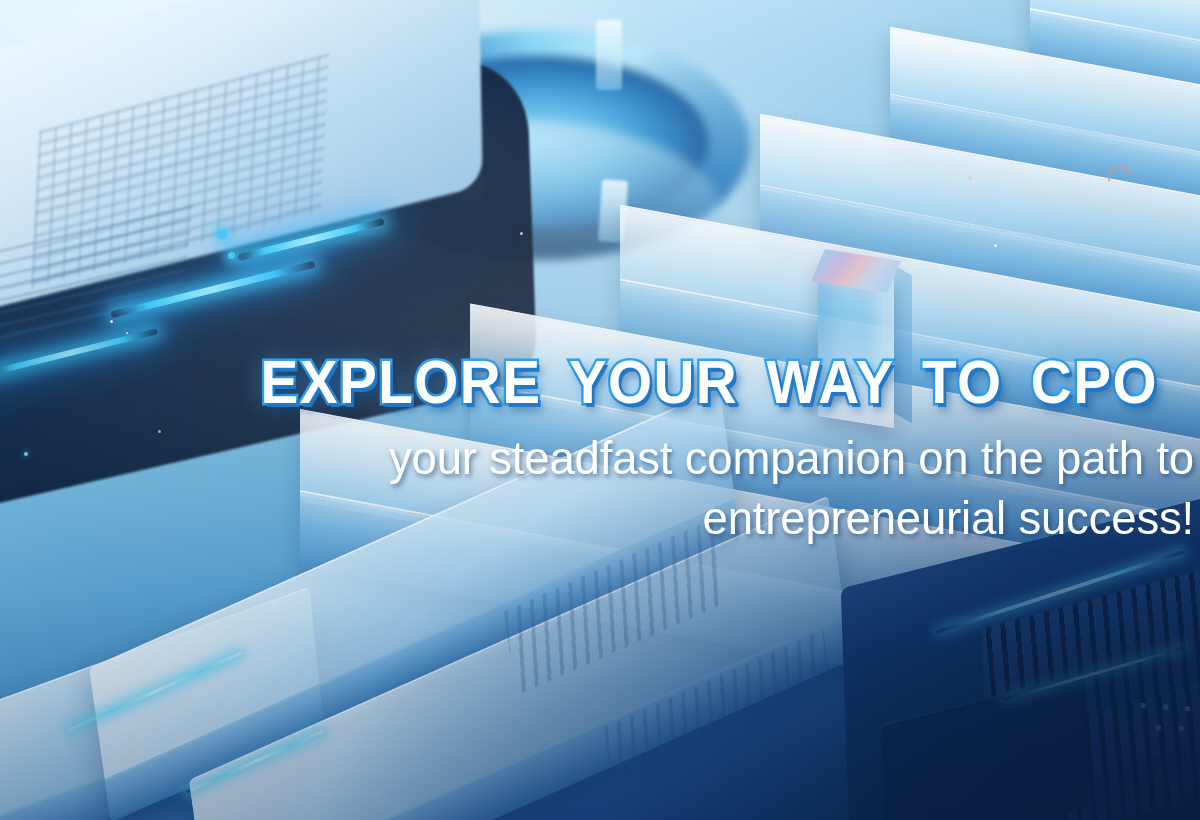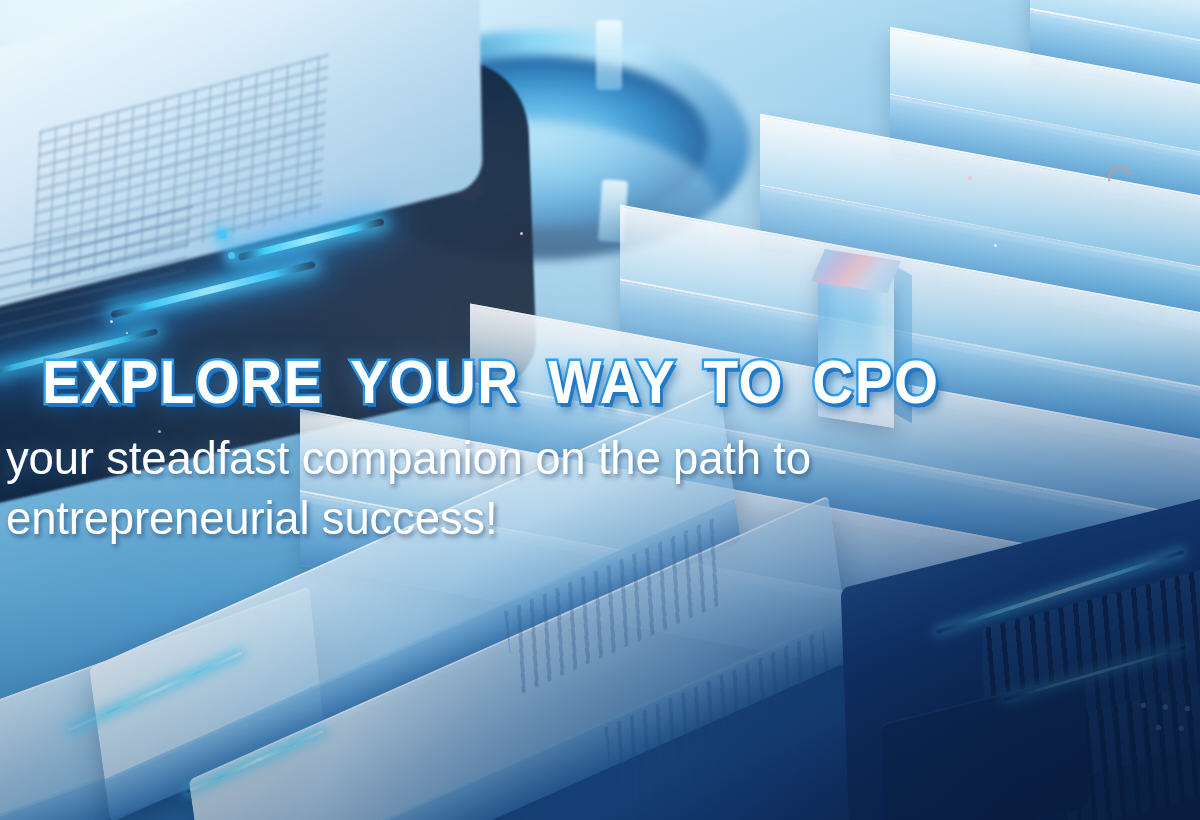--- a/index.html
+++ b/index.html
@@ -288,21 +288,21 @@
     background:
       radial-gradient(70% 55% at 48% 46%, rgba(255,255,255,0.14) 0%, rgba(255,255,255,0) 70%),
       linear-gradient(180deg, rgba(255,255,255,0.05) 0%, rgba(12,48,98,0.10) 72%, rgba(8,30,66,0.30) 100%);
   }
 
   
   .text-wrap {
     position: absolute;
     left: 0; right: 0;
     top: 352px;
-    text-align: left;
+    text-align: right;
     z-index: 9;
   }
   .headline {
     margin: 0;
     font-family: "Liberation Sans", sans-serif;
     font-weight: 700;
     font-size: 61px;
     line-height: 1.0;
     letter-spacing: 1.5px;
     word-spacing: 12px;

